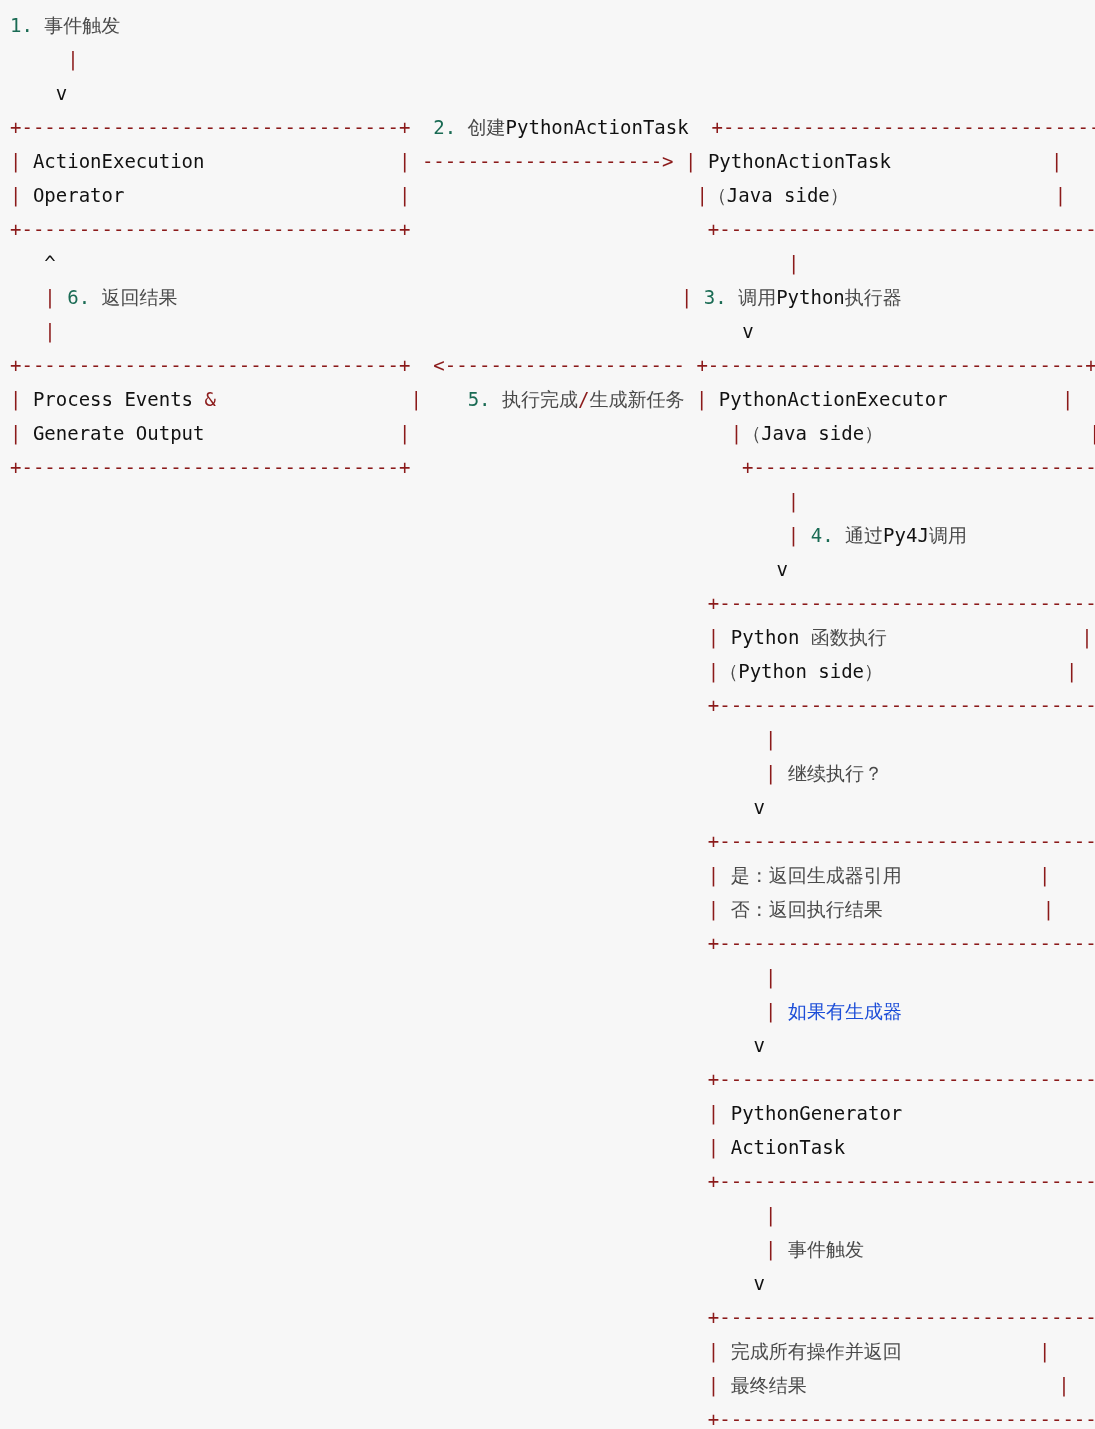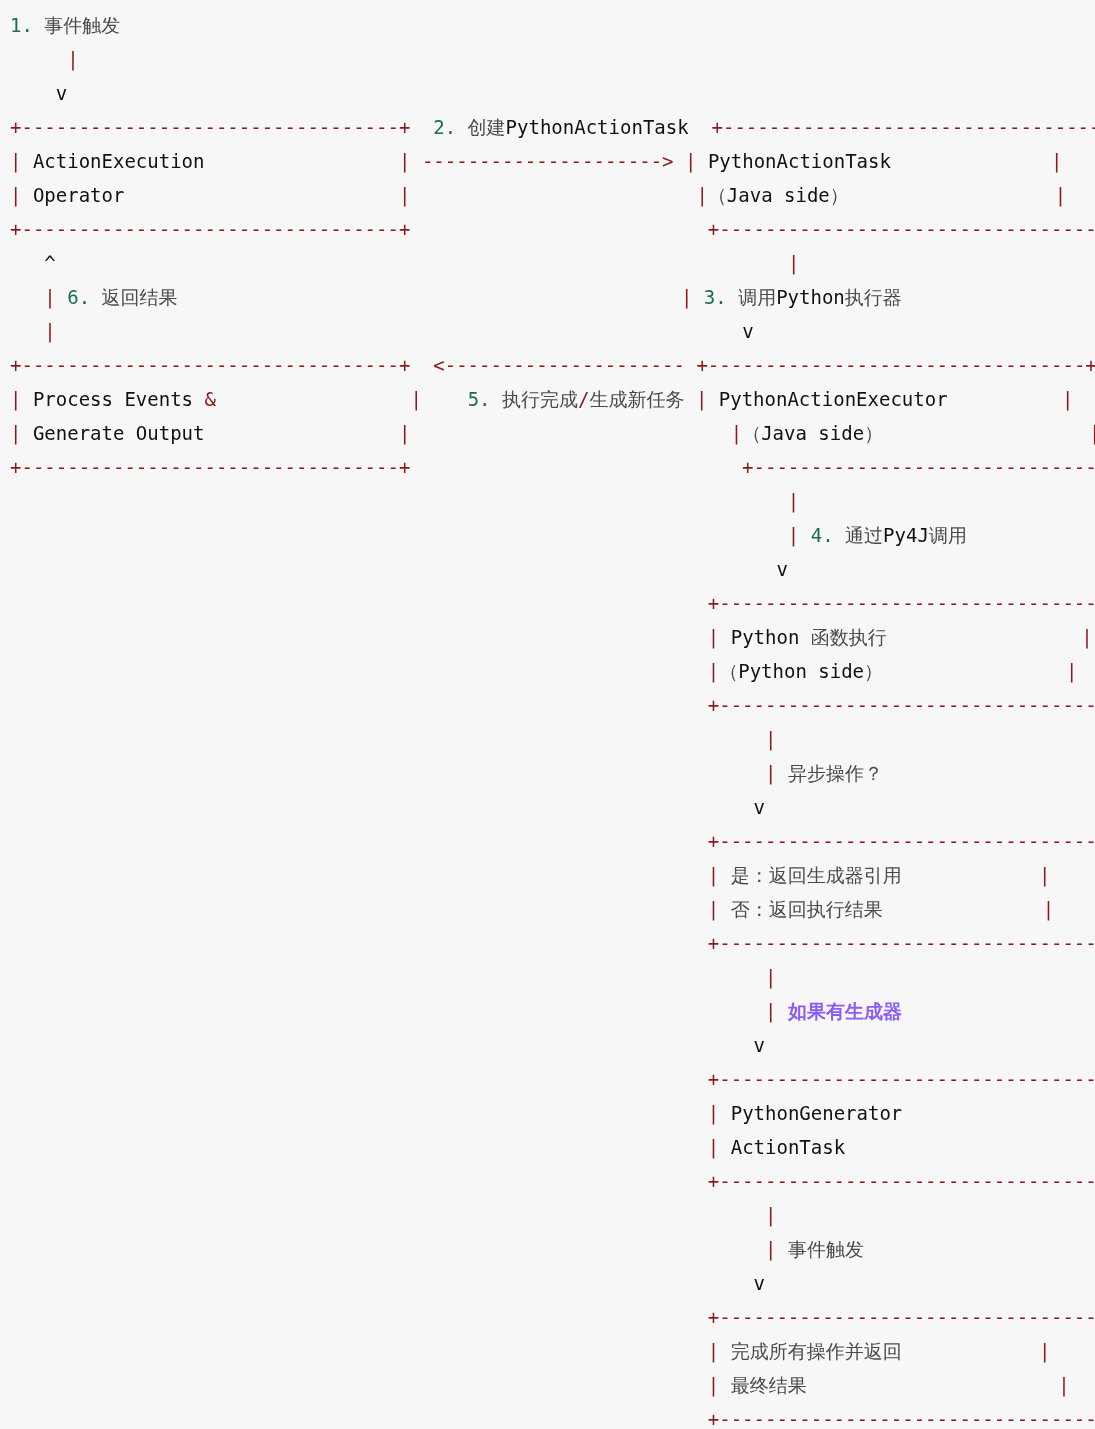--- a/index.html
+++ b/index.html
@@ -56,28 +56,28 @@
 </span><span class="line"><span class="tok-box" style="color: rgb(139, 26, 26);">|</span><span class="tok-plain" style="color: rgb(59, 59, 59);"> </span><span class="tok-code" style="color: rgb(17, 17, 17);">Generate Output</span><span class="tok-plain" style="color: rgb(59, 59, 59);">                 </span><span class="tok-box" style="color: rgb(139, 26, 26);">|</span><span class="tok-plain" style="color: rgb(59, 59, 59);">                            </span><span class="tok-box" style="color: rgb(139, 26, 26);">|</span><span class="tok-cjk" style="color: rgb(74, 74, 74);">（</span><span class="tok-code" style="color: rgb(17, 17, 17);">Java side</span><span class="tok-cjk" style="color: rgb(74, 74, 74);">）</span><span class="tok-plain" style="color: rgb(59, 59, 59);">                  </span><span class="tok-box" style="color: rgb(139, 26, 26);">|</span>
 </span><span class="line"><span class="tok-box" style="color: rgb(139, 26, 26);">+---------------------------------+</span><span class="tok-plain" style="color: rgb(59, 59, 59);">                             </span><span class="tok-box" style="color: rgb(139, 26, 26);">+---------------------------------+</span>
 </span><span class="line"><span class="tok-plain" style="color: rgb(59, 59, 59);">                                                                    </span><span class="tok-box" style="color: rgb(139, 26, 26);">|</span>
 </span><span class="line"><span class="tok-plain" style="color: rgb(59, 59, 59);">                                                                    </span><span class="tok-box" style="color: rgb(139, 26, 26);">|</span><span class="tok-plain" style="color: rgb(59, 59, 59);"> </span><span class="tok-num" style="color: rgb(26, 107, 84);">4.</span><span class="tok-plain" style="color: rgb(59, 59, 59);"> </span><span class="tok-cjk" style="color: rgb(74, 74, 74);">通过</span><span class="tok-code" style="color: rgb(17, 17, 17);">Py4J</span><span class="tok-cjk" style="color: rgb(74, 74, 74);">调用</span>
 </span><span class="line"><span class="tok-plain" style="color: rgb(59, 59, 59);">                                                                   </span><span class="tok-code" style="color: rgb(17, 17, 17);">v</span>
 </span><span class="line"><span class="tok-plain" style="color: rgb(59, 59, 59);">                                                             </span><span class="tok-box" style="color: rgb(139, 26, 26);">+---------------------------------+</span>
 </span><span class="line"><span class="tok-plain" style="color: rgb(59, 59, 59);">                                                             </span><span class="tok-box" style="color: rgb(139, 26, 26);">|</span><span class="tok-plain" style="color: rgb(59, 59, 59);"> </span><span class="tok-code" style="color: rgb(17, 17, 17);">Python</span><span class="tok-plain" style="color: rgb(59, 59, 59);"> </span><span class="tok-cjk" style="color: rgb(74, 74, 74);">函数执行</span><span class="tok-plain" style="color: rgb(59, 59, 59);">                 </span><span class="tok-box" style="color: rgb(139, 26, 26);">|</span>
 </span><span class="line"><span class="tok-plain" style="color: rgb(59, 59, 59);">                                                             </span><span class="tok-box" style="color: rgb(139, 26, 26);">|</span><span class="tok-cjk" style="color: rgb(74, 74, 74);">（</span><span class="tok-code" style="color: rgb(17, 17, 17);">Python side</span><span class="tok-cjk" style="color: rgb(74, 74, 74);">）</span><span class="tok-plain" style="color: rgb(59, 59, 59);">                </span><span class="tok-box" style="color: rgb(139, 26, 26);">|</span>
 </span><span class="line"><span class="tok-plain" style="color: rgb(59, 59, 59);">                                                             </span><span class="tok-box" style="color: rgb(139, 26, 26);">+---------------------------------+</span>
 </span><span class="line"><span class="tok-plain" style="color: rgb(59, 59, 59);">                                                                  </span><span class="tok-box" style="color: rgb(139, 26, 26);">|</span>
-</span><span class="line"><span class="tok-plain" style="color: rgb(59, 59, 59);">                                                                  </span><span class="tok-box" style="color: rgb(139, 26, 26);">|</span><span class="tok-plain" style="color: rgb(59, 59, 59);"> </span><span class="tok-cjk" style="color: rgb(74, 74, 74);">异步操作？</span>
+</span><span class="line"><span class="tok-plain" style="color: rgb(59, 59, 59);">                                                                  </span><span class="tok-box" style="color: rgb(139, 26, 26);">|</span><span class="tok-plain" style="color: rgb(59, 59, 59);"> </span><span class="tok-cjk" style="color: rgb(74, 74, 74);">继续执行？</span>
 </span><span class="line"><span class="tok-plain" style="color: rgb(59, 59, 59);">                                                                 </span><span class="tok-code" style="color: rgb(17, 17, 17);">v</span>
 </span><span class="line"><span class="tok-plain" style="color: rgb(59, 59, 59);">                                                             </span><span class="tok-box" style="color: rgb(139, 26, 26);">+---------------------------------+</span>
 </span><span class="line"><span class="tok-plain" style="color: rgb(59, 59, 59);">                                                             </span><span class="tok-box" style="color: rgb(139, 26, 26);">|</span><span class="tok-plain" style="color: rgb(59, 59, 59);"> </span><span class="tok-cjk" style="color: rgb(74, 74, 74);">是：返回生成器引用</span><span class="tok-plain" style="color: rgb(59, 59, 59);">            </span><span class="tok-box" style="color: rgb(139, 26, 26);">|</span>
 </span><span class="line"><span class="tok-plain" style="color: rgb(59, 59, 59);">                                                             </span><span class="tok-box" style="color: rgb(139, 26, 26);">|</span><span class="tok-plain" style="color: rgb(59, 59, 59);"> </span><span class="tok-cjk" style="color: rgb(74, 74, 74);">否：返回执行结果</span><span class="tok-plain" style="color: rgb(59, 59, 59);">              </span><span class="tok-box" style="color: rgb(139, 26, 26);">|</span>
 </span><span class="line"><span class="tok-plain" style="color: rgb(59, 59, 59);">                                                             </span><span class="tok-box" style="color: rgb(139, 26, 26);">+---------------------------------+</span>
 </span><span class="line"><span class="tok-plain" style="color: rgb(59, 59, 59);">                                                                  </span><span class="tok-box" style="color: rgb(139, 26, 26);">|</span>
-</span><span class="line"><span class="tok-plain" style="color: rgb(59, 59, 59);">                                                                  </span><span class="tok-box" style="color: rgb(139, 26, 26);">|</span><span class="tok-plain" style="color: rgb(59, 59, 59);"> </span><span class="tok-cjk" style="color: #8b5cf6; font-weight: bold;">如果有生成器</span>
+</span><span class="line"><span class="tok-plain" style="color: rgb(59, 59, 59);">                                                                  </span><span class="tok-box" style="color: rgb(139, 26, 26);">|</span><span class="tok-plain" style="color: rgb(59, 59, 59);"> </span><span class="tok-cjk" style="color: #1d4ed8;">如果有生成器</span>
 </span><span class="line"><span class="tok-plain" style="color: rgb(59, 59, 59);">                                                                 </span><span class="tok-code" style="color: rgb(17, 17, 17);">v</span>
 </span><span class="line"><span class="tok-plain" style="color: rgb(59, 59, 59);">                                                             </span><span class="tok-box" style="color: rgb(139, 26, 26);">+---------------------------------+</span>
 </span><span class="line"><span class="tok-plain" style="color: rgb(59, 59, 59);">                                                             </span><span class="tok-box" style="color: rgb(139, 26, 26);">|</span><span class="tok-plain" style="color: rgb(59, 59, 59);"> </span><span class="tok-code" style="color: rgb(17, 17, 17);">PythonGenerator</span><span class="tok-plain" style="color: rgb(59, 59, 59);">                 </span>
 </span><span class="line"><span class="tok-plain" style="color: rgb(59, 59, 59);">                                                             </span><span class="tok-box" style="color: rgb(139, 26, 26);">|</span><span class="tok-plain" style="color: rgb(59, 59, 59);"> </span><span class="tok-code" style="color: rgb(17, 17, 17);">ActionTask</span><span class="tok-plain" style="color: rgb(59, 59, 59);">                      </span>
 </span><span class="line"><span class="tok-plain" style="color: rgb(59, 59, 59);">                                                             </span><span class="tok-box" style="color: rgb(139, 26, 26);">+---------------------------------+</span>
 </span><span class="line"><span class="tok-plain" style="color: rgb(59, 59, 59);">                                                                  </span><span class="tok-box" style="color: rgb(139, 26, 26);">|</span>
 </span><span class="line"><span class="tok-plain" style="color: rgb(59, 59, 59);">                                                                  </span><span class="tok-box" style="color: rgb(139, 26, 26);">|</span><span class="tok-plain" style="color: rgb(59, 59, 59);"> </span><span class="tok-cjk" style="color: rgb(74, 74, 74);">事件触发</span>
 </span><span class="line"><span class="tok-plain" style="color: rgb(59, 59, 59);">                                                                 </span><span class="tok-code" style="color: rgb(17, 17, 17);">v</span>
 </span><span class="line"><span class="tok-plain" style="color: rgb(59, 59, 59);">                                                             </span><span class="tok-box" style="color: rgb(139, 26, 26);">+---------------------------------+</span>
 </span><span class="line"><span class="tok-plain" style="color: rgb(59, 59, 59);">                                                             </span><span class="tok-box" style="color: rgb(139, 26, 26);">|</span><span class="tok-plain" style="color: rgb(59, 59, 59);"> </span><span class="tok-cjk" style="color: rgb(74, 74, 74);">完成所有操作并返回</span><span class="tok-plain" style="color: rgb(59, 59, 59);">            </span><span class="tok-box" style="color: rgb(139, 26, 26);">|</span>

